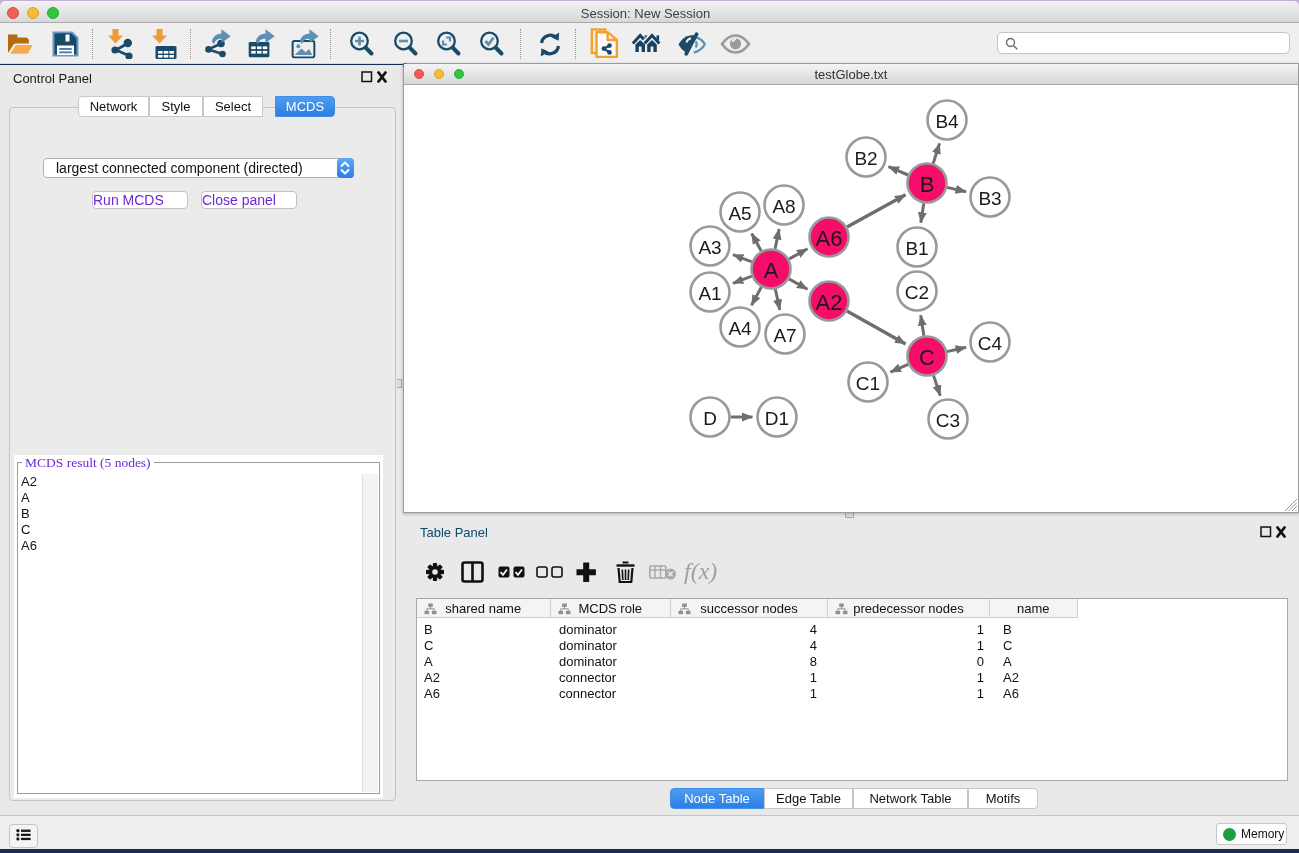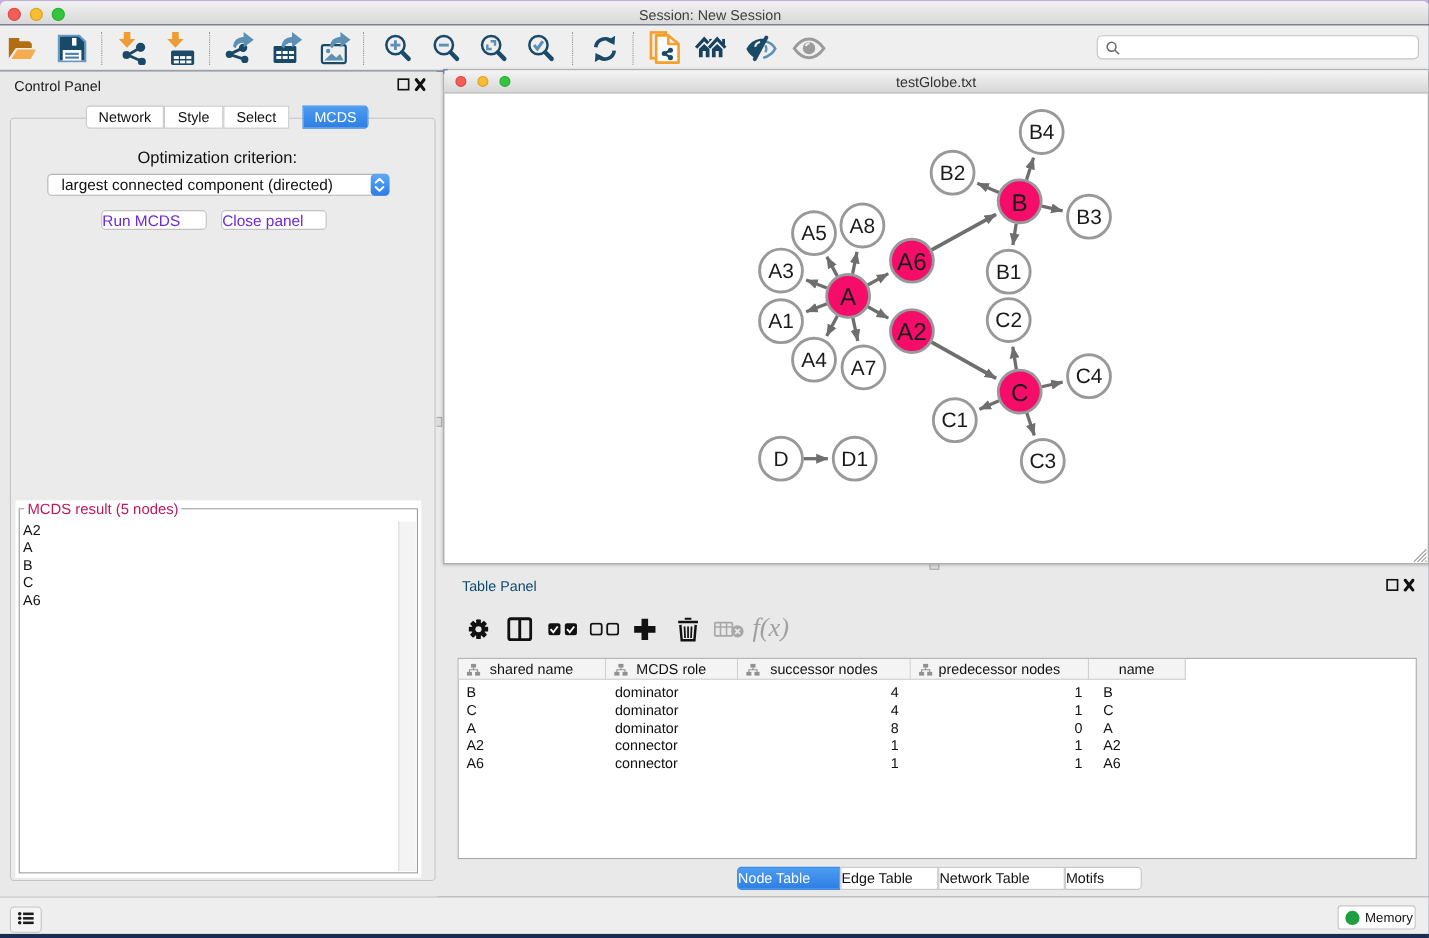--- a/index.html
+++ b/index.html
@@ -40,21 +40,21 @@
   #cpcontent { left:9px; top:42px; width:387px; height:694px; background:#ebebeb; border:1px solid #c4c4c4; border-radius:4px; }
   #optlabel { left:2px; top:70px; width:391px; text-align:center; font-size:15px; color:#111; }
   #dropdown { left:43px; top:93px; width:311px; height:20px; background:#fff; border:1px solid #b4b4b4; border-radius:4px; }
   #dropdown .txt { position:absolute; left:12px; top:1px; font-size:14px; color:#111; }
   #dropdown .step { position:absolute; right:-1px; top:-1px; width:17px; height:20px;
      background:linear-gradient(#5fa8f8,#2a7de8); border-radius:4px; }
   .btn { position:absolute; height:18px; background:#fff; border:1px solid #c2c2c2; border-radius:4px;
     font-size:14px; color:#6d28d9; text-align:left; }
   #groupbox { left:14px; top:390px; width:369px; height:343px; background:#fff; }
   #gbox { position:absolute; left:3px; top:7px; right:3px; bottom:4px; border:1px solid #9e9e9e; background:#fff; }
-  #groupbox .lbl { position:absolute; left:4px; top:-8px; background:#fff; padding:0 3px; font-size:13.5px; color:#be185d; }
+  #groupbox .lbl { position:absolute; left:4px; top:-8px; background:#fff; padding:0 3px; font-size:13.5px; color:#6d28d9;font-family:Liberation Serif, serif; }
   #mcdslist { position:absolute; left:3px; top:11px; right:18px; bottom:1px; background:#fff;
      font-size:13px; color:#111; line-height:16px; }
   #mcdsscroll { position:absolute; right:1px; top:11px; width:16px; bottom:1px; background:#f3f3f3; border-left:1px solid #dedede;}
 
   
   #netwin { left:403px; top:-2px; width:896px; height:450px; background:#fff;
      border:1px solid #9c9c9c; box-shadow:0 1px 3px rgba(0,0,0,0.25); }
   #nettitle { position:absolute; left:0; top:0; width:100%; height:21px;
      background:linear-gradient(#f4f4f4,#d7d7d7); border-bottom:1px solid #a9a9a9; }
   #nettitle .t1 { left:10px;  top:5px; width:10px; height:10px; background:#f25e57; border:1px solid #dd4742;}
@@ -65,21 +65,21 @@
   
   #tpanel { left:403px; top:455px; width:896px; height:296px; }
   #tpanel .hdr { left:17px; top:5px; font-size:13px; color:#0c4a6e; }
   #ttoolbar { left:13px; top:28px; width:870px; height:46px; }
   #ttable { left:13px; top:78px; width:872px; height:183px; background:#fff; border:1px solid #a8a8a8; }
   .th { position:absolute; top:0; height:19px; background:#f4f4f4; border-right:1px solid #cfcfcf;
      border-bottom:1px solid #cfcfcf; font-size:13px; color:#111; text-align:center; line-height:19px; }
   .td { position:absolute; font-size:13px; color:#111; height:16px; line-height:16px; }
   #ttabs { left:0; top:268px; width:896px; height:21px; }
   .ttab { position:absolute; top:0; height:21px; background:#fff; border:1px solid #c6c6c6;
-     font-size:13px; color:#111; text-align:left; line-height:19px; }
+     font-size:13px; color:#111; text-align:center; line-height:19px; }
   .ttab.sel { background:linear-gradient(#4c9cf1,#2e7ee4); color:#fff; border-color:#3f8ee8; }
 
   
   #statusbar { left:0; top:815px; width:1299px; height:34px; background:#eeeeee; border-top:1px solid #c6c6c6; }
   #listbtn { position:absolute; left:9px; top:8px; width:29px; height:24px; background:#f4f4f4;
      border:1px solid #c4c4c4; border-radius:4px; }
   #membtn { position:absolute; right:12px; top:7px; width:71px; height:22px; background:#fdfdfd;
      border:1px solid #c6c6c6; border-radius:3px; font-size:12px; color:#111; }
   #membtn .dot { position:absolute; left:6px; top:4px; width:13px; height:13px; border-radius:50%; background:#1e9e3e; }
   #membtn .txt { position:absolute; left:24px; top:3px; }
@@ -249,21 +249,20 @@
         <rect x="1" y="1" width="9.5" height="9.5" fill="none" stroke="#111" stroke-width="1.5"></rect>
         <path d="M17.5 1.5 L24.5 10.5 M24.5 1.5 L17.5 10.5" stroke="#111" stroke-width="2.8" stroke-linecap="round"></path>
       </svg>
       <div class="abs" id="cpcontent"></div>
       <div class="abs" id="tabs">
         <div class="tab" style="left:0; width:71px; border-radius:4px 0 0 4px;">Network</div>
         <div class="tab" style="left:71px; width:54px">Style</div>
         <div class="tab" style="left:125px; width:60px">Select</div>
         <div class="tab sel" style="left:185px; width:60px; border-radius:0 4px 4px 0;">MCDS</div>
       </div>
-      <div class="abs" id="optlabel">Optimization criterion:</div>
       <div class="abs" id="dropdown">
         <div class="txt">largest connected component (directed)</div>
         <div class="step">
           <svg width="16" height="20" viewBox="0 0 16 20">
             <path d="M4.5 8 L8 4.5 L11.5 8" fill="none" stroke="#fff" stroke-width="1.8" stroke-linecap="round" stroke-linejoin="round"></path>
             <path d="M4.5 12 L8 15.5 L11.5 12" fill="none" stroke="#fff" stroke-width="1.8" stroke-linecap="round" stroke-linejoin="round"></path>
           </svg>
         </div>
       </div>
       <div class="btn" style="left:92px; top:126px; width:96px;">Run MCDS</div>

